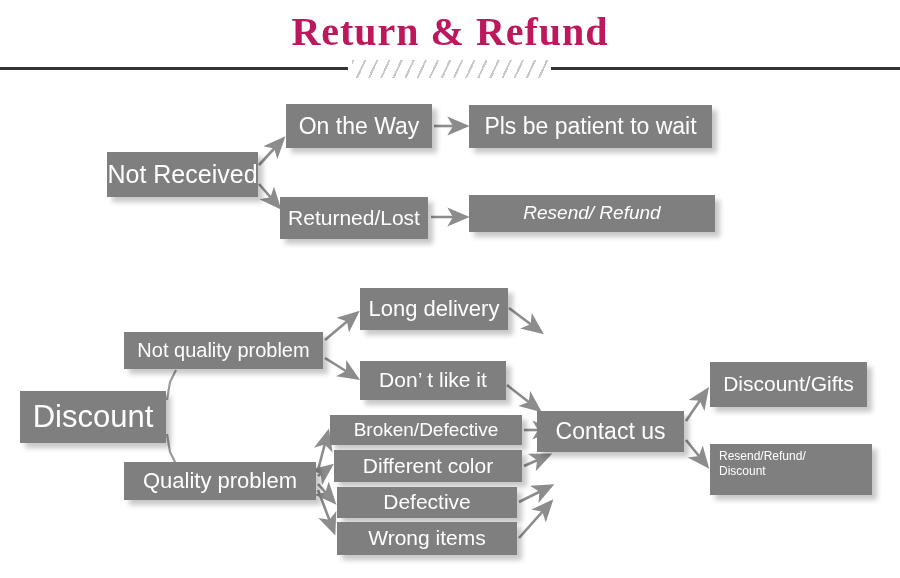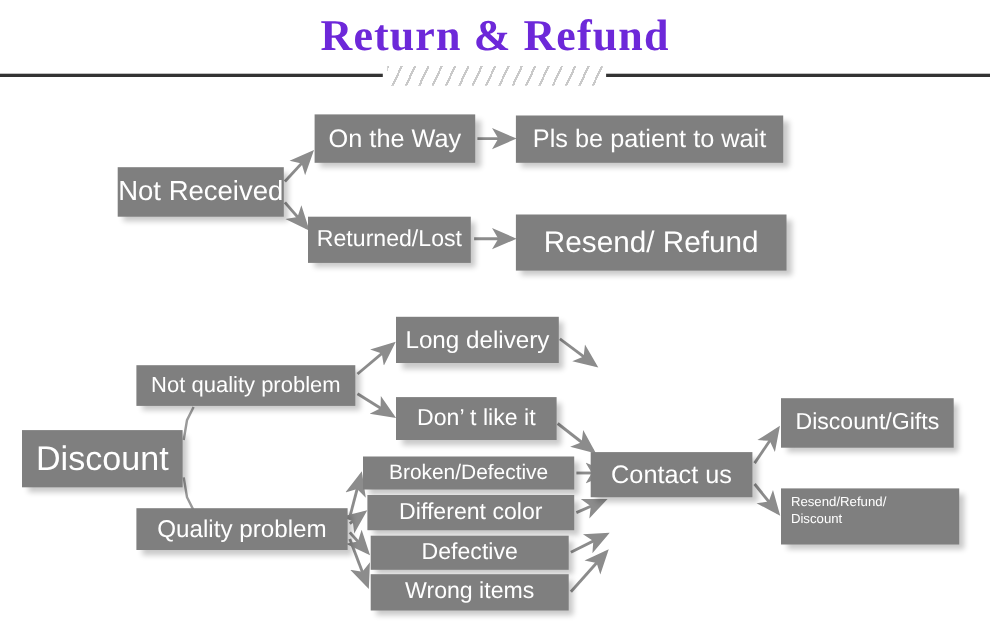--- a/index.html
+++ b/index.html
@@ -21,21 +21,21 @@
     height: 86px;
   }
   #title {
     position: absolute;
     left: 0; top: 8px;
     width: 900px;
     text-align: center;
     font-family: "Liberation Serif", serif;
     font-size: 40px;
     font-weight: 700;
-    color: #6d28d9;
+    color: #be185d;
     letter-spacing: 1px;
     white-space: nowrap;
   }
   .rule {
     position: absolute;
     top: 67px;
     height: 3px;
     background: #333333;
   }
   #rule-left  { left: 0px;   width: 348px; }
@@ -76,21 +76,21 @@
     white-space: nowrap;
   }
   .node.left  { justify-content: flex-start; }
   .node.wrap  { white-space: normal; display: block; padding: 5px 9px; }
 
   
   #n-not-received   { left:107px; top:152px; width:151px; height:45px; font-size:25px; }
   #n-on-the-way     { left:286px; top:104px; width:146px; height:44px; font-size:23px; }
   #n-returned-lost  { left:280px; top:197px; width:148px; height:42px; font-size:21px; }
   #n-pls-wait       { left:469px; top:105px; width:243px; height:43px; font-size:23px; }
-  #n-resend-refund  { left:469px; top:195px; width:246px; height:51px; font-size:27px; }
+  #n-resend-refund  { left:469px; top:195px; width:246px; height:37px; font-size:19px;font-style:italic; }
 
   #n-received       { left: 20px; top:391px; width:146px; height:52px; font-size:31px; }
   #n-not-quality    { left:124px; top:332px; width:199px; height:37px; font-size:20px; }
   #n-quality        { left:124px; top:462px; width:192px; height:38px; font-size:22px; }
 
   #n-long-delivery  { left:360px; top:288px; width:148px; height:42px; font-size:22px; }
   #n-dont-like      { left:360px; top:361px; width:146px; height:39px; font-size:21px; }
   #n-broken         { left:330px; top:415px; width:192px; height:30px; font-size:19px; }
   #n-diff-color     { left:334px; top:450px; width:188px; height:32px; font-size:21px; }
   #n-shortage       { left:337px; top:487px; width:180px; height:31px; font-size:21px; }

